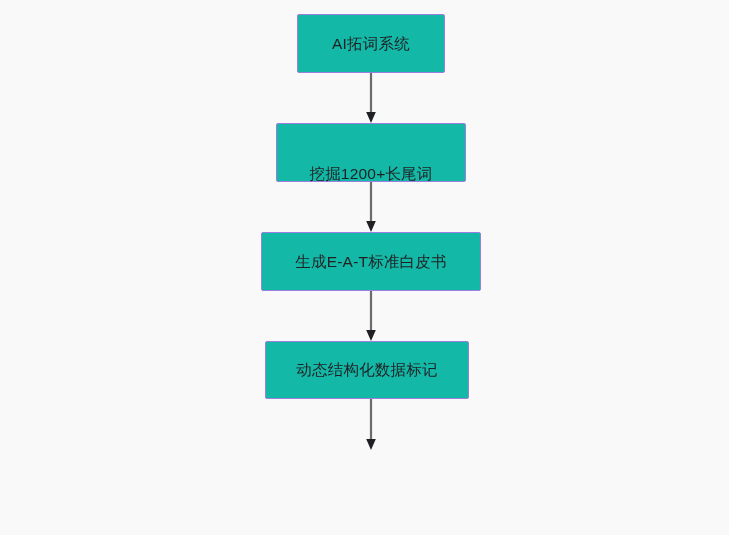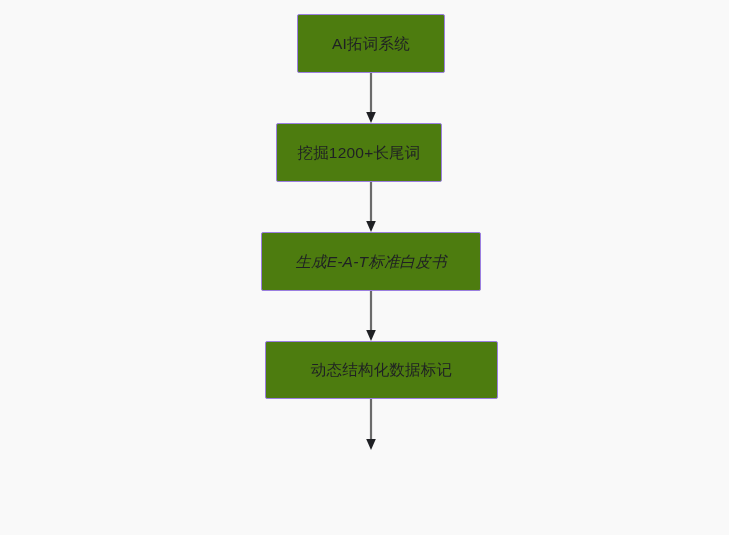--- a/index.html
+++ b/index.html
@@ -14,21 +14,21 @@
     overflow: hidden;
   }
   #flowchart-canvas {
     position: relative;
     width: 729px;
     height: 535px;
   }
   .node {
     position: absolute;
     box-sizing: border-box;
-    background: #4d7c0f;
+    background: #14b8a6;
     border: 1.6px solid #9b7fe0;
     border-radius: 2px;
     display: flex;
     align-items: center;
     justify-content: center;
     color: #1f2024;
     font-size: 15.5px;
     letter-spacing: 0.2px;
     white-space: nowrap;
   }
@@ -75,26 +75,26 @@
     <svg width="12" height="51" viewBox="0 0 12 51">
       <line x1="6" y1="0" x2="6" y2="43" stroke="#6b6b6b" stroke-width="2.2"></line>
       <polygon points="6,51 1.2,40 10.8,40" fill="#1f2024"></polygon>
     </svg>
   </div>
 
   <div class="node" style="left:297px; top:14px; width:148px; height:59px;">
     <span class="node-label">AI拓词系统</span>
   </div>
 
-  <div class="node" style="left:276px; top:123px; width:166px; height:59px;">
+  <div class="node" style="left:276px; top:123px; width:190px; height:59px;align-items:flex-end;">
     <span class="node-label">挖掘1200+长尾词</span>
   </div>
 
-  <div class="node" style="left:261px; top:232px; width:220px; height:59px;font-style:italic;">
+  <div class="node" style="left:261px; top:232px; width:220px; height:59px;">
     <span class="node-label">生成E-A-T标准白皮书</span>
   </div>
 
-  <div class="node" style="left:265px; top:341px; width:233px; height:58px;">
+  <div class="node" style="left:265px; top:341px; width:204px; height:58px;">
     <span class="node-label">动态结构化数据标记</span>
   </div>
 
 
 </div>
 
 </body></html>

